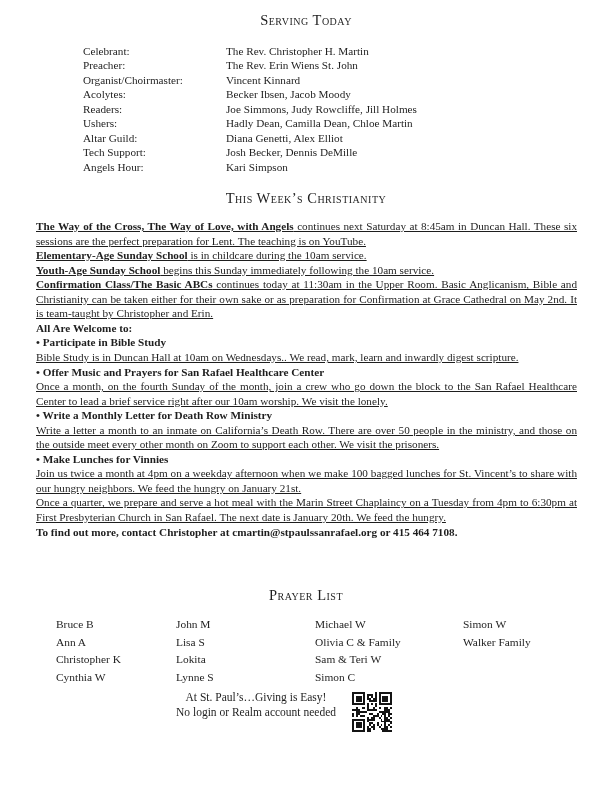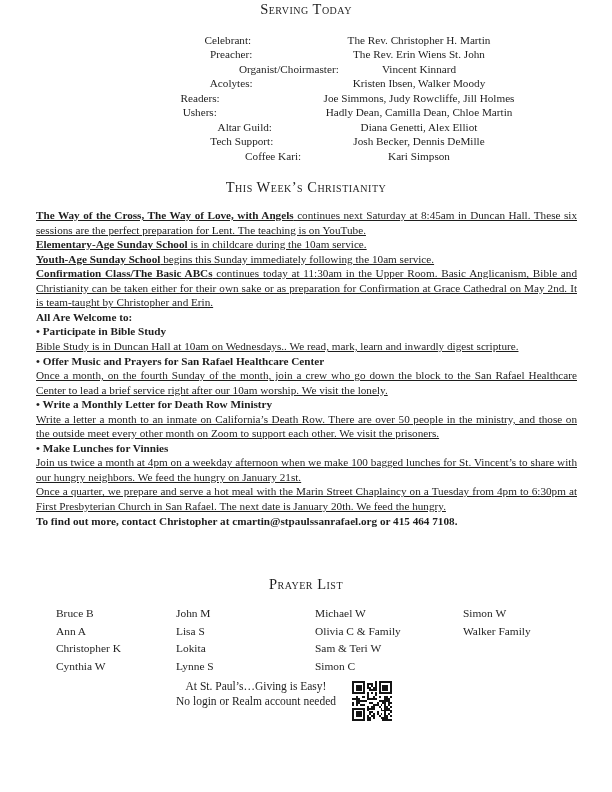--- a/index.html
+++ b/index.html
@@ -16,30 +16,30 @@
   .smallcaps{
     font-variant:small-caps;
     font-variant-caps:small-caps;
     font-weight:normal;
     font-size:14.5px;
     letter-spacing:0.5px;
     text-align:center;
     margin:0;
     line-height:19px;
   }
-  #h-serving{}
+  #h-serving{margin-top:11px;}
   #h-annc{margin-top:15px;}
   #h-prayer{margin-top:47px;}
 
   .serving{
     margin:14px 0 0 83px;
     font-size:11.2px;
     line-height:14.45px;
   }
-  .serving-row{display:flex;justify-content:center;}
+  .serving-row{display:flex;}
   .serving-role{width:143px;flex:none;}
 
   .annc{
     margin:11px 35px 0 36px;
     font-size:11.2px;
     line-height:14.55px;
   }
   .welcome{
     margin:0 35px 0 36px;
     font-size:11.2px;
@@ -86,40 +86,40 @@
       <div class="serving-row">
         <span class="serving-role">Preacher:</span>
         <span class="serving-names">The Rev. Erin Wiens St. John</span>
       </div>
       <div class="serving-row">
         <span class="serving-role">Organist/Choirmaster:</span>
         <span class="serving-names">Vincent Kinnard</span>
       </div>
       <div class="serving-row">
         <span class="serving-role">Acolytes:</span>
-        <span class="serving-names">Kristen Ibsen, Walker Moody</span>
+        <span class="serving-names">Becker Ibsen, Jacob Moody</span>
       </div>
       <div class="serving-row">
         <span class="serving-role">Readers:</span>
         <span class="serving-names">Joe Simmons, Judy Rowcliffe, Jill Holmes</span>
       </div>
       <div class="serving-row">
         <span class="serving-role">Ushers:</span>
         <span class="serving-names">Hadly Dean, Camilla Dean, Chloe Martin</span>
       </div>
       <div class="serving-row">
         <span class="serving-role">Altar Guild:</span>
         <span class="serving-names">Diana Genetti, Alex Elliot</span>
       </div>
       <div class="serving-row">
         <span class="serving-role">Tech Support:</span>
         <span class="serving-names">Josh Becker, Dennis DeMille</span>
       </div>
       <div class="serving-row">
-        <span class="serving-role">Coffee Kari:</span>
+        <span class="serving-role">Angels Hour:</span>
         <span class="serving-names">Kari Simpson</span>
       </div>
     </div>
 
   <h1 class="smallcaps" id="h-annc">This Week’s Christianity</h1>
 
   <div class="annc" id="announcements">
       <p class="para"><span class="lead">The Way of the Cross, The Way of Love, with Angels</span><span>  continues next Saturday at 8:45am in Duncan Hall. These six sessions are the perfect preparation for Lent. The teaching is on YouTube.</span></p>
       <p class="para"><span class="lead">Elementary-Age Sunday School</span><span> is in childcare during the 10am service.</span></p>
       <p class="para"><span class="lead">Youth-Age Sunday School</span><span> begins this Sunday immediately following the 10am service.</span></p>

